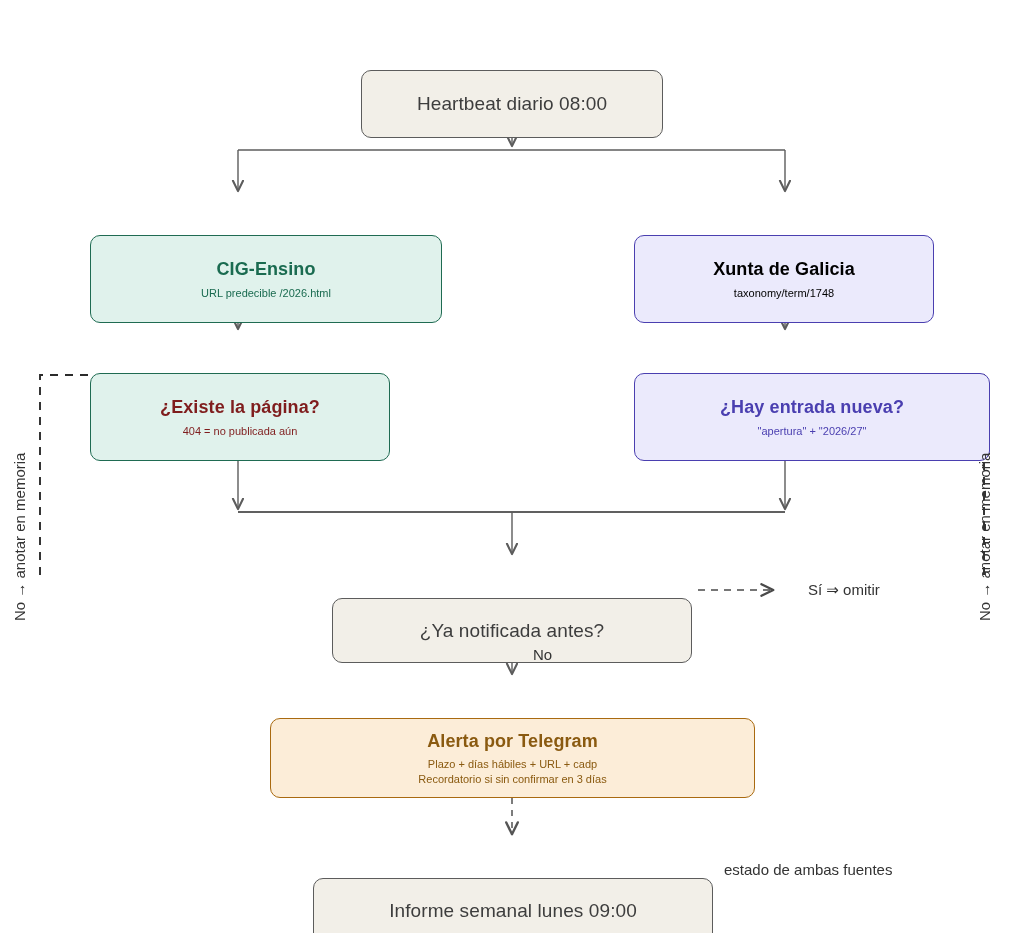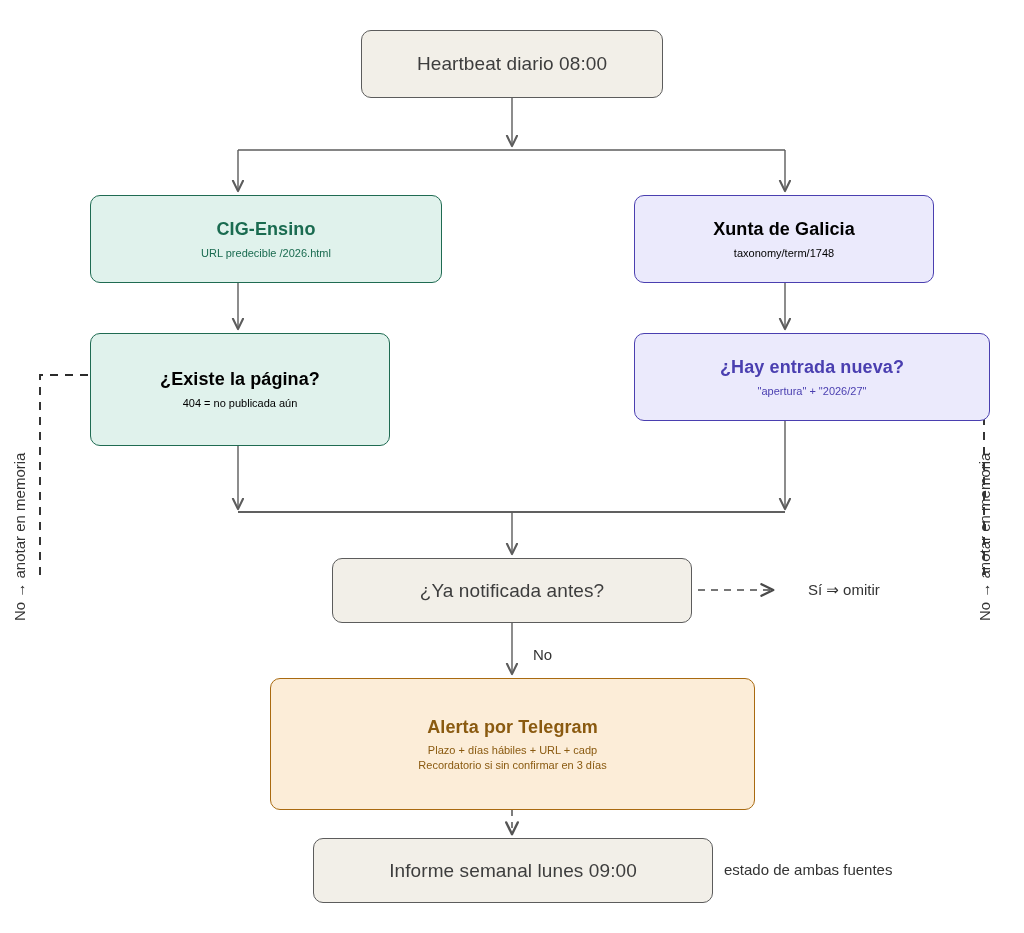--- a/index.html
+++ b/index.html
@@ -28,20 +28,21 @@
     border-radius: 10px;
     border-width: 1.6px;
     border-style: solid;
     display: flex;
     flex-direction: column;
     align-items: center;
     justify-content: center;
     text-align: center;
     line-height: 1.32;
     z-index: 3;
+    margin-top: 40px;
   }
   .node .title {
     font-weight: bold;
     font-size: 18px;
     letter-spacing: 0.1px;
   }
   .node .sub {
     font-weight: normal;
     font-size: 11px;
     margin-top: 4px;
@@ -118,35 +119,35 @@
   <div class="node" style="left:90px; top:195px; width:352px; height:88px; background:#e0f2ec; border-color:#1f6b52; color:#1a6b50;">
     <div class="title">CIG-Ensino</div>
     <div class="sub">URL predecible /2026.html</div>
   </div>
 
   <div class="node" style="left:634px; top:195px; width:300px; height:88px; background:#ebeafc; border-color:#4a3fb0; color:#000000;">
     <div class="title">Xunta de Galicia</div>
     <div class="sub">taxonomy/term/1748</div>
   </div>
 
-  <div class="node" style="left:90px; top:333px; width:300px; height:113px; background:#e0f2ec; border-color:#1f6b52; color:#000000;">
+  <div class="node" style="left:90px; top:333px; width:300px; height:88px; background:#e0f2ec; border-color:#1f6b52; color:#7f1d1d;">
     <div class="title">¿Existe la página?</div>
     <div class="sub">404 = no publicada aún</div>
   </div>
 
   <div class="node" style="left:634px; top:333px; width:356px; height:88px; background:#ebeafc; border-color:#4a3fb0; color:#4a3fb0;">
     <div class="title">¿Hay entrada nueva?</div>
     <div class="sub">"apertura" + "2026/27"</div>
   </div>
 
   <div class="node plain" style="left:332px; top:558px; width:360px; height:65px; background:#f2efe8; border-color:#5c5c5c; color:#3d3d3d;">
     <div class="title">¿Ya notificada antes?</div>
   </div>
 
-  <div class="node" style="left:270px; top:678px; width:485px; height:132px; background:#fcedd8; border-color:#a96a10; color:#8a5a10;">
+  <div class="node" style="left:270px; top:678px; width:485px; height:80px; background:#fcedd8; border-color:#a96a10; color:#8a5a10;">
     <div class="title">Alerta por Telegram</div>
     <div class="sub" style="white-space:pre-line;">Plazo + días hábiles + URL + cadp
 Recordatorio si sin confirmar en 3 días</div>
   </div>
 
   <div class="node plain" style="left:313px; top:838px; width:400px; height:65px; background:#f2efe8; border-color:#5c5c5c; color:#3d3d3d;">
     <div class="title">Informe semanal lunes 09:00</div>
   </div>
 
   <div class="edge-label rotated" style="left:28px; top:604px;">No → anotar en memoria</div>

